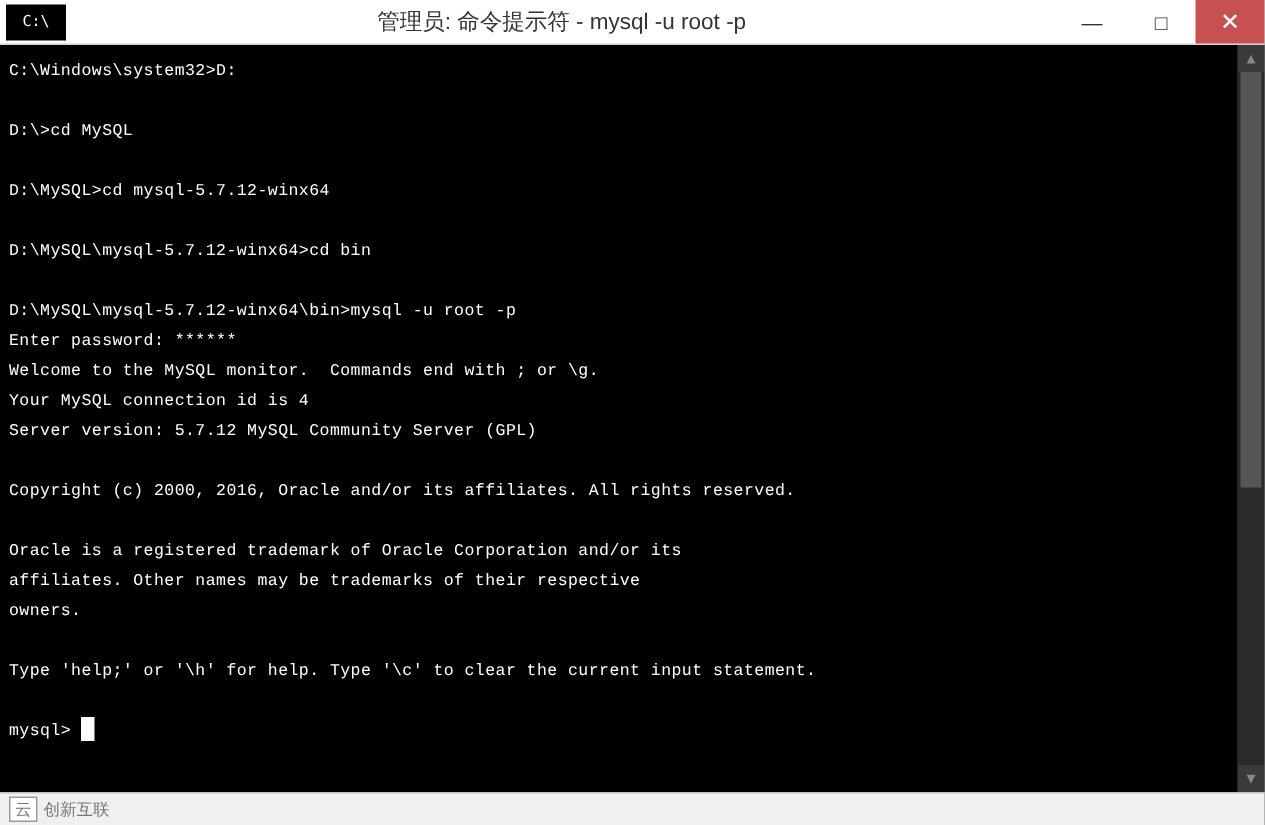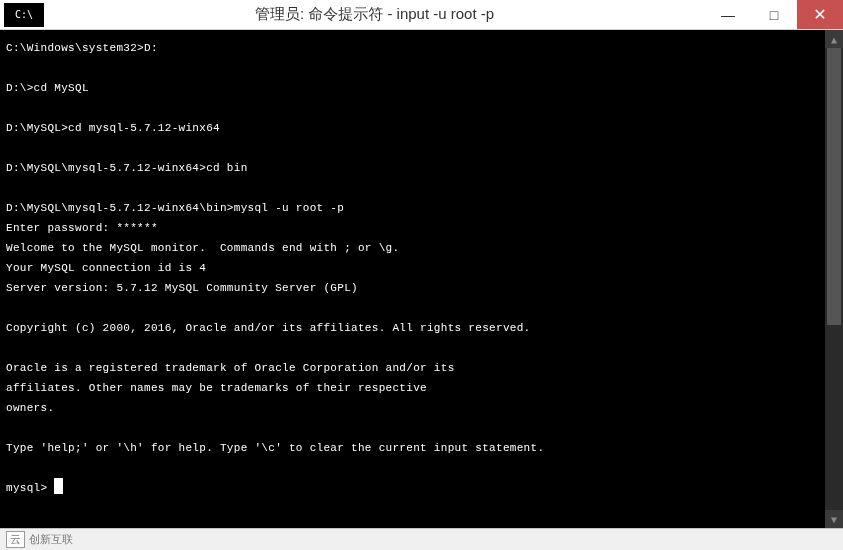--- a/index.html
+++ b/index.html
@@ -25,21 +25,21 @@
   .watermark { display:flex; align-items:center; gap:4px; font-size:11px; color:#777; font-family:"Microsoft YaHei",sans-serif; }
   .watermark-box { border:1px solid #999; padding:0 3px; background:#fff; font-size:11px; }
 </style>
 </head>
 <body>
 
 <div class="window">
 
   <div class="titlebar">
     <div class="titlebar-icon">C:\</div>
-    <div class="titlebar-title">管理员: 命令提示符 - input  -u root -p</div>
+    <div class="titlebar-title">管理员: 命令提示符 - mysql  -u root -p</div>
     <div class="win-controls">
       <div class="win-btn min">—</div>
       <div class="win-btn max">□</div>
       <div class="win-btn close">✕</div>
     </div>
   </div>
 
   <div class="terminal-wrap">
     <div class="terminal" id="terminal">C:\Windows\system32&gt;D:
 

